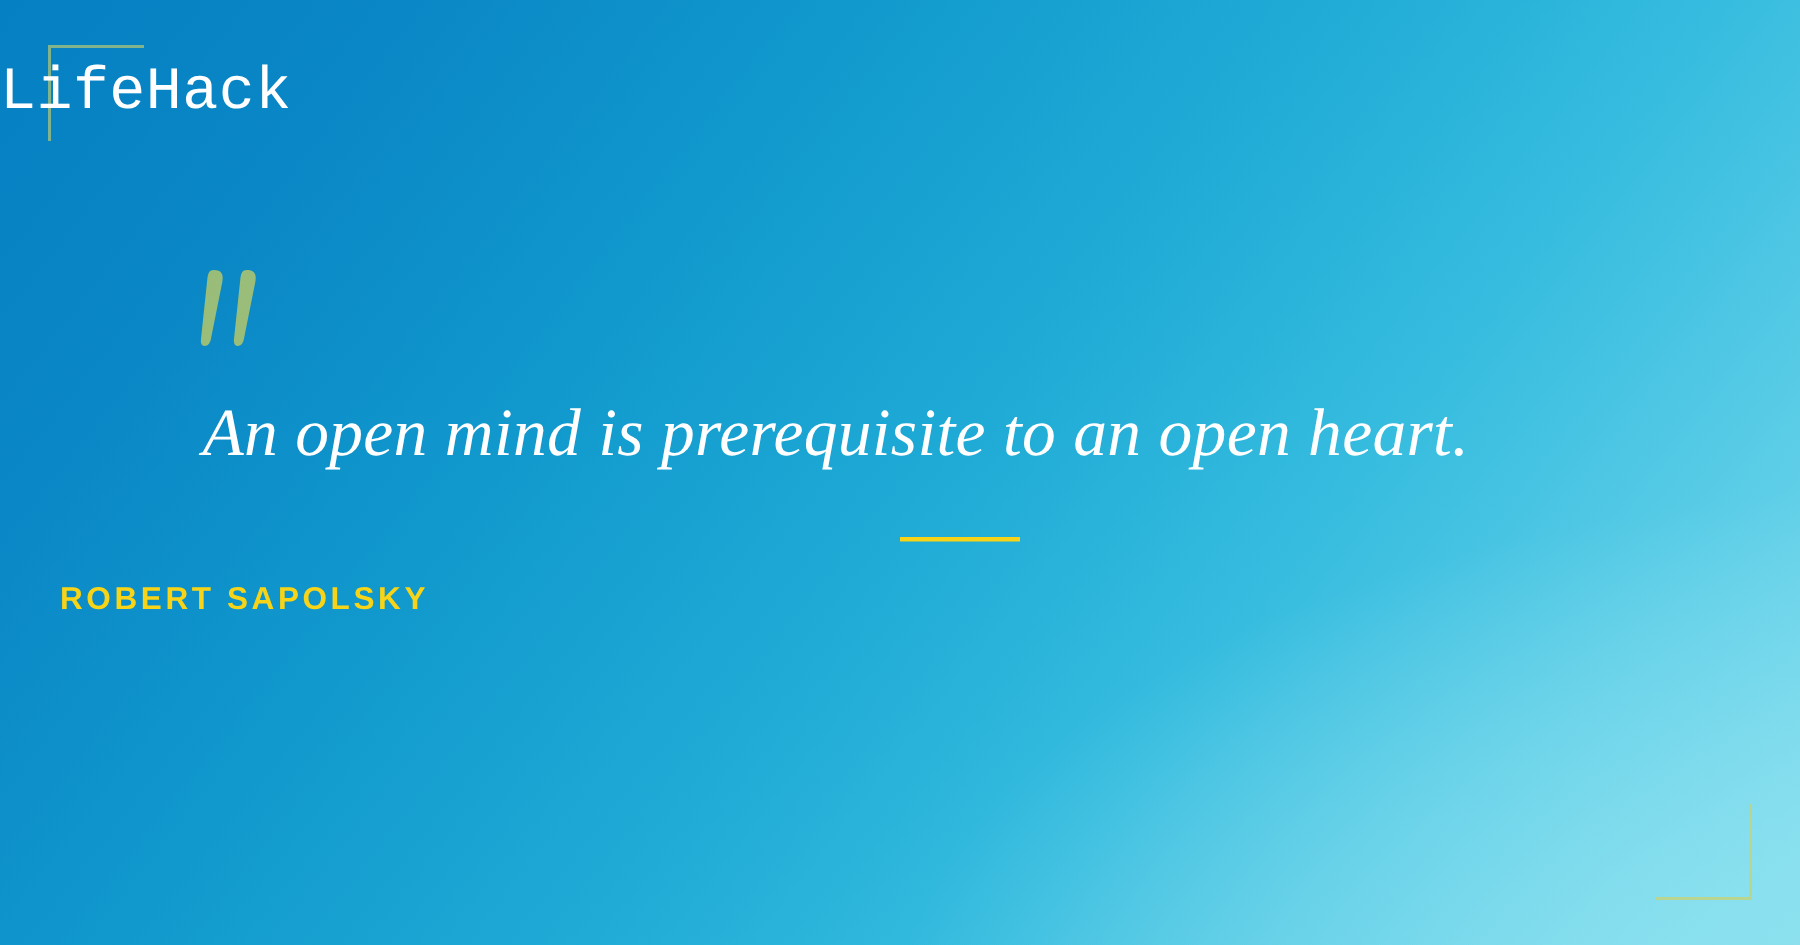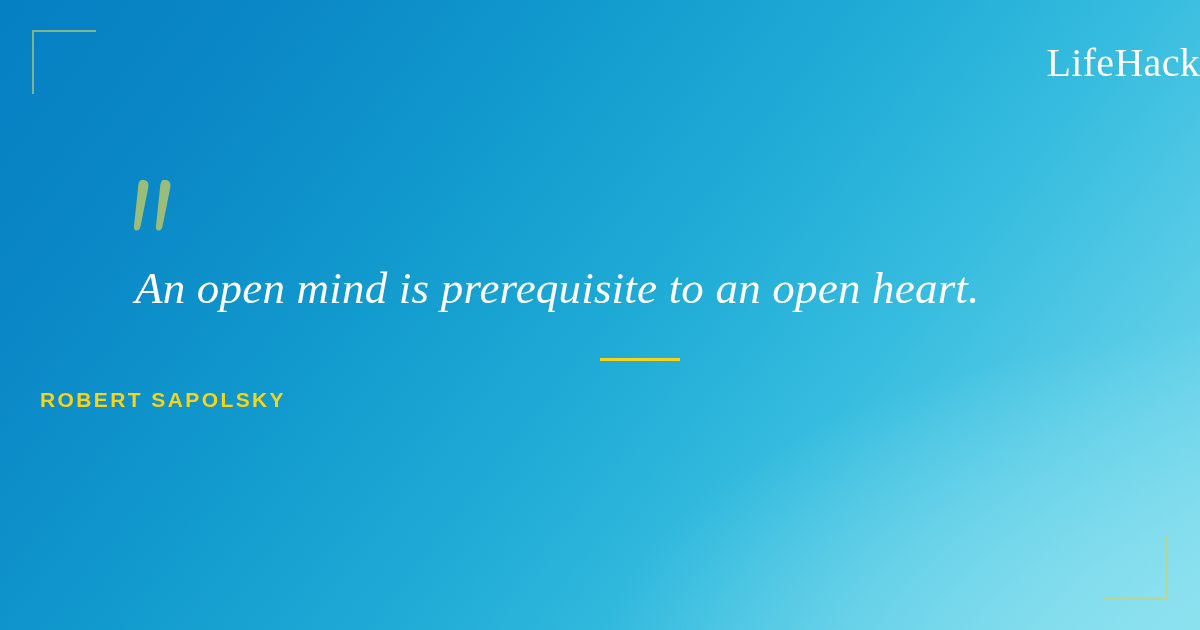--- a/index.html
+++ b/index.html
@@ -48,23 +48,23 @@
     border-bottom: 2px solid rgba(205, 210, 105, 0.70);
     border-right: 2px solid rgba(205, 210, 105, 0.70);
   }
 
   
   .logo {
     position: absolute;
     top: 40px;
     left: 0;
     width: 100%;
-    text-align: right;
+    text-align: left;
     color: #ffffff;
-    font-family: Liberation Serif, serif;
+    font-family: Liberation Mono, monospace;
     font-size: 40px;
     line-height: 46px;
     font-weight: 400;
     letter-spacing: 0.3px;
     white-space: nowrap;
   }
 
   
   .quote-mark {
     position: absolute;

